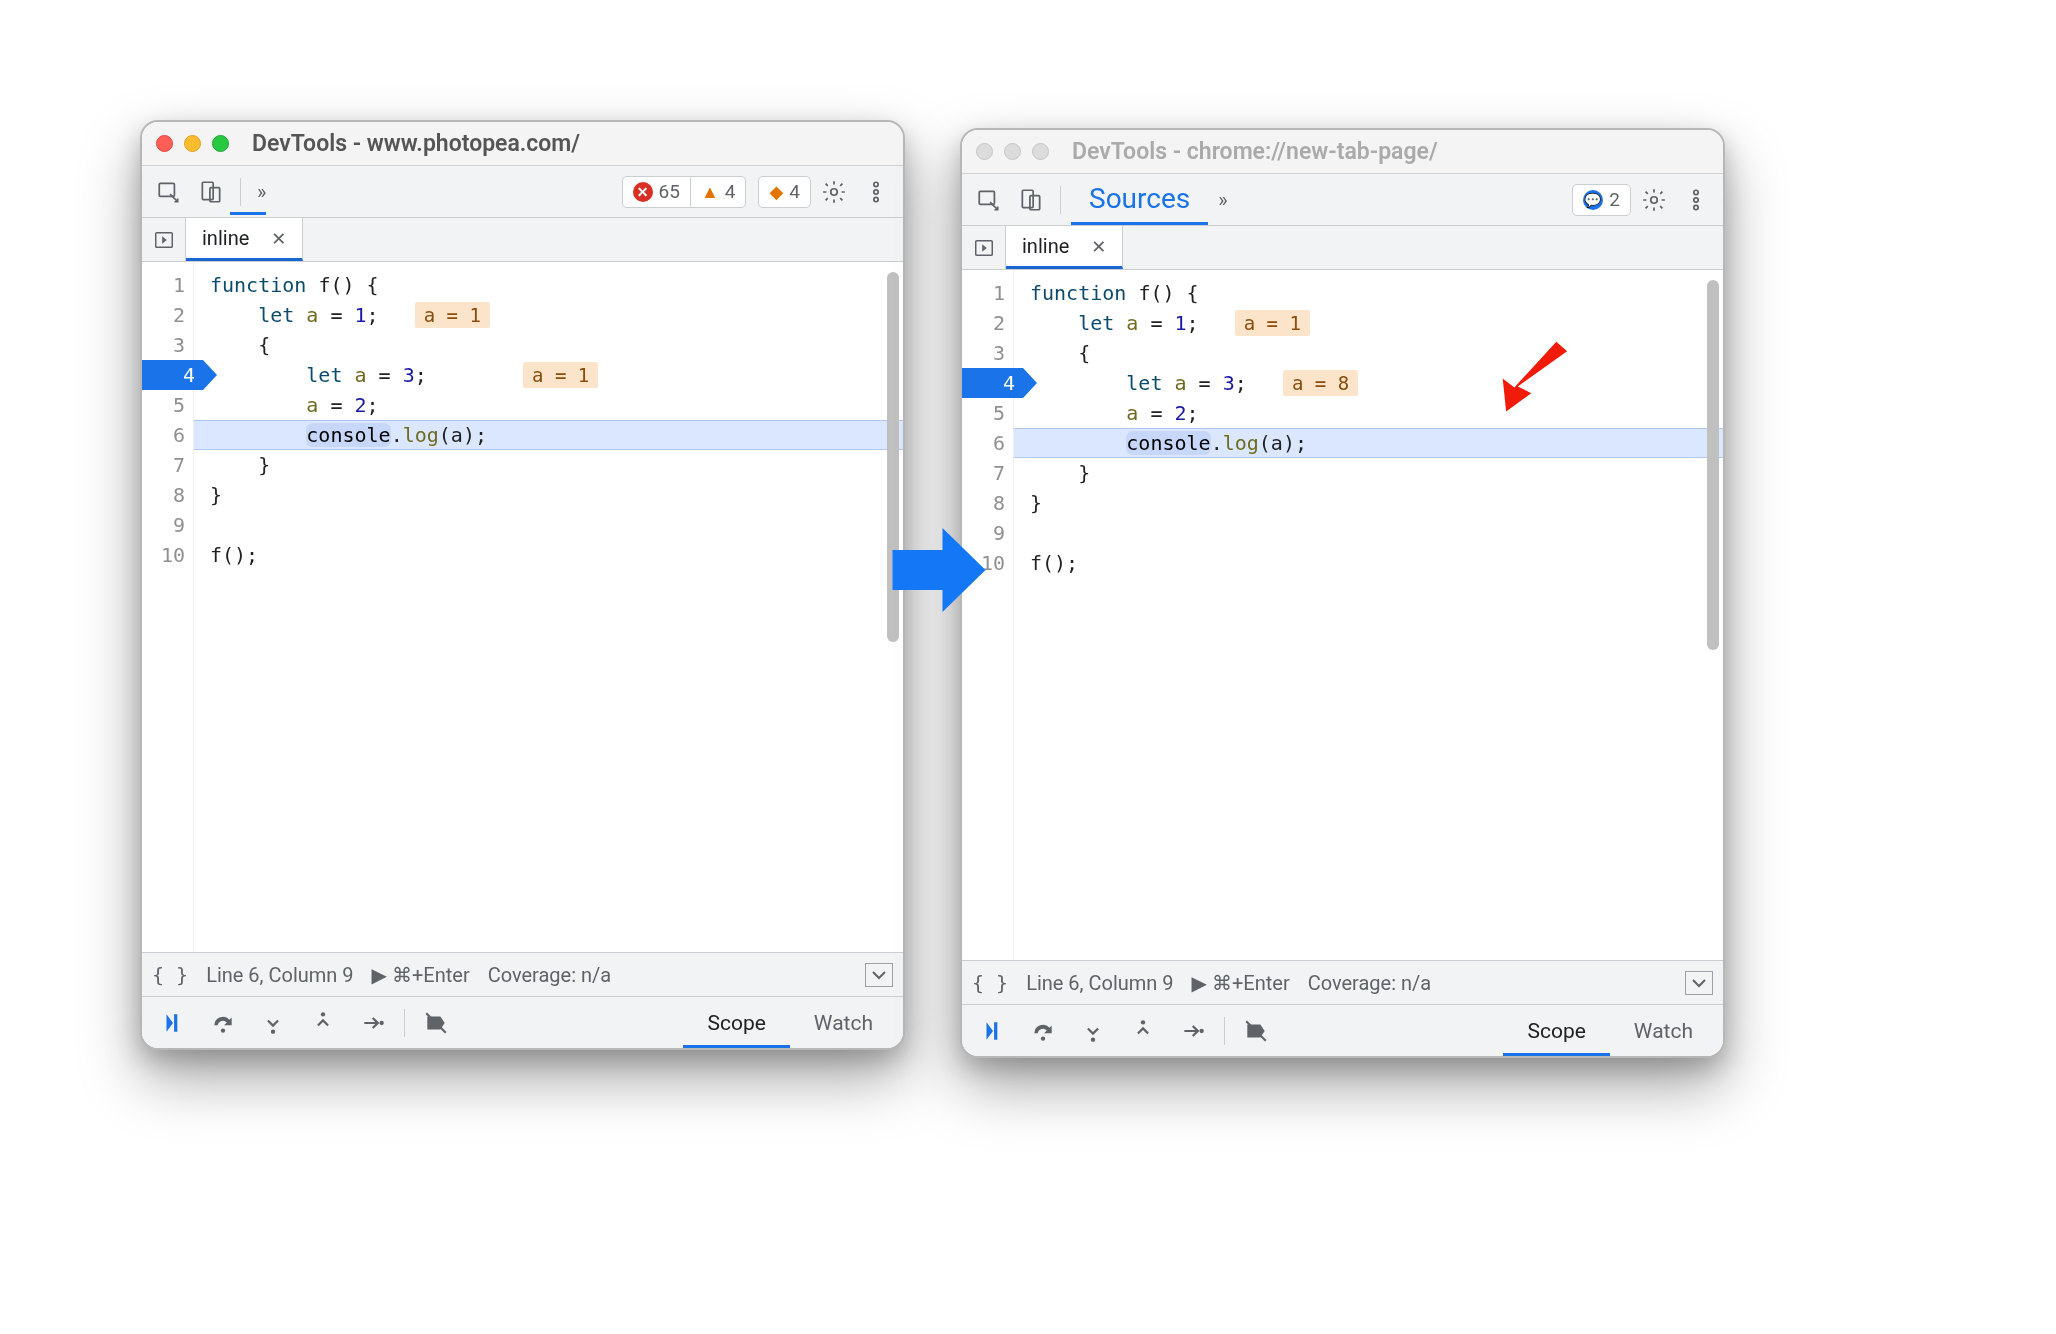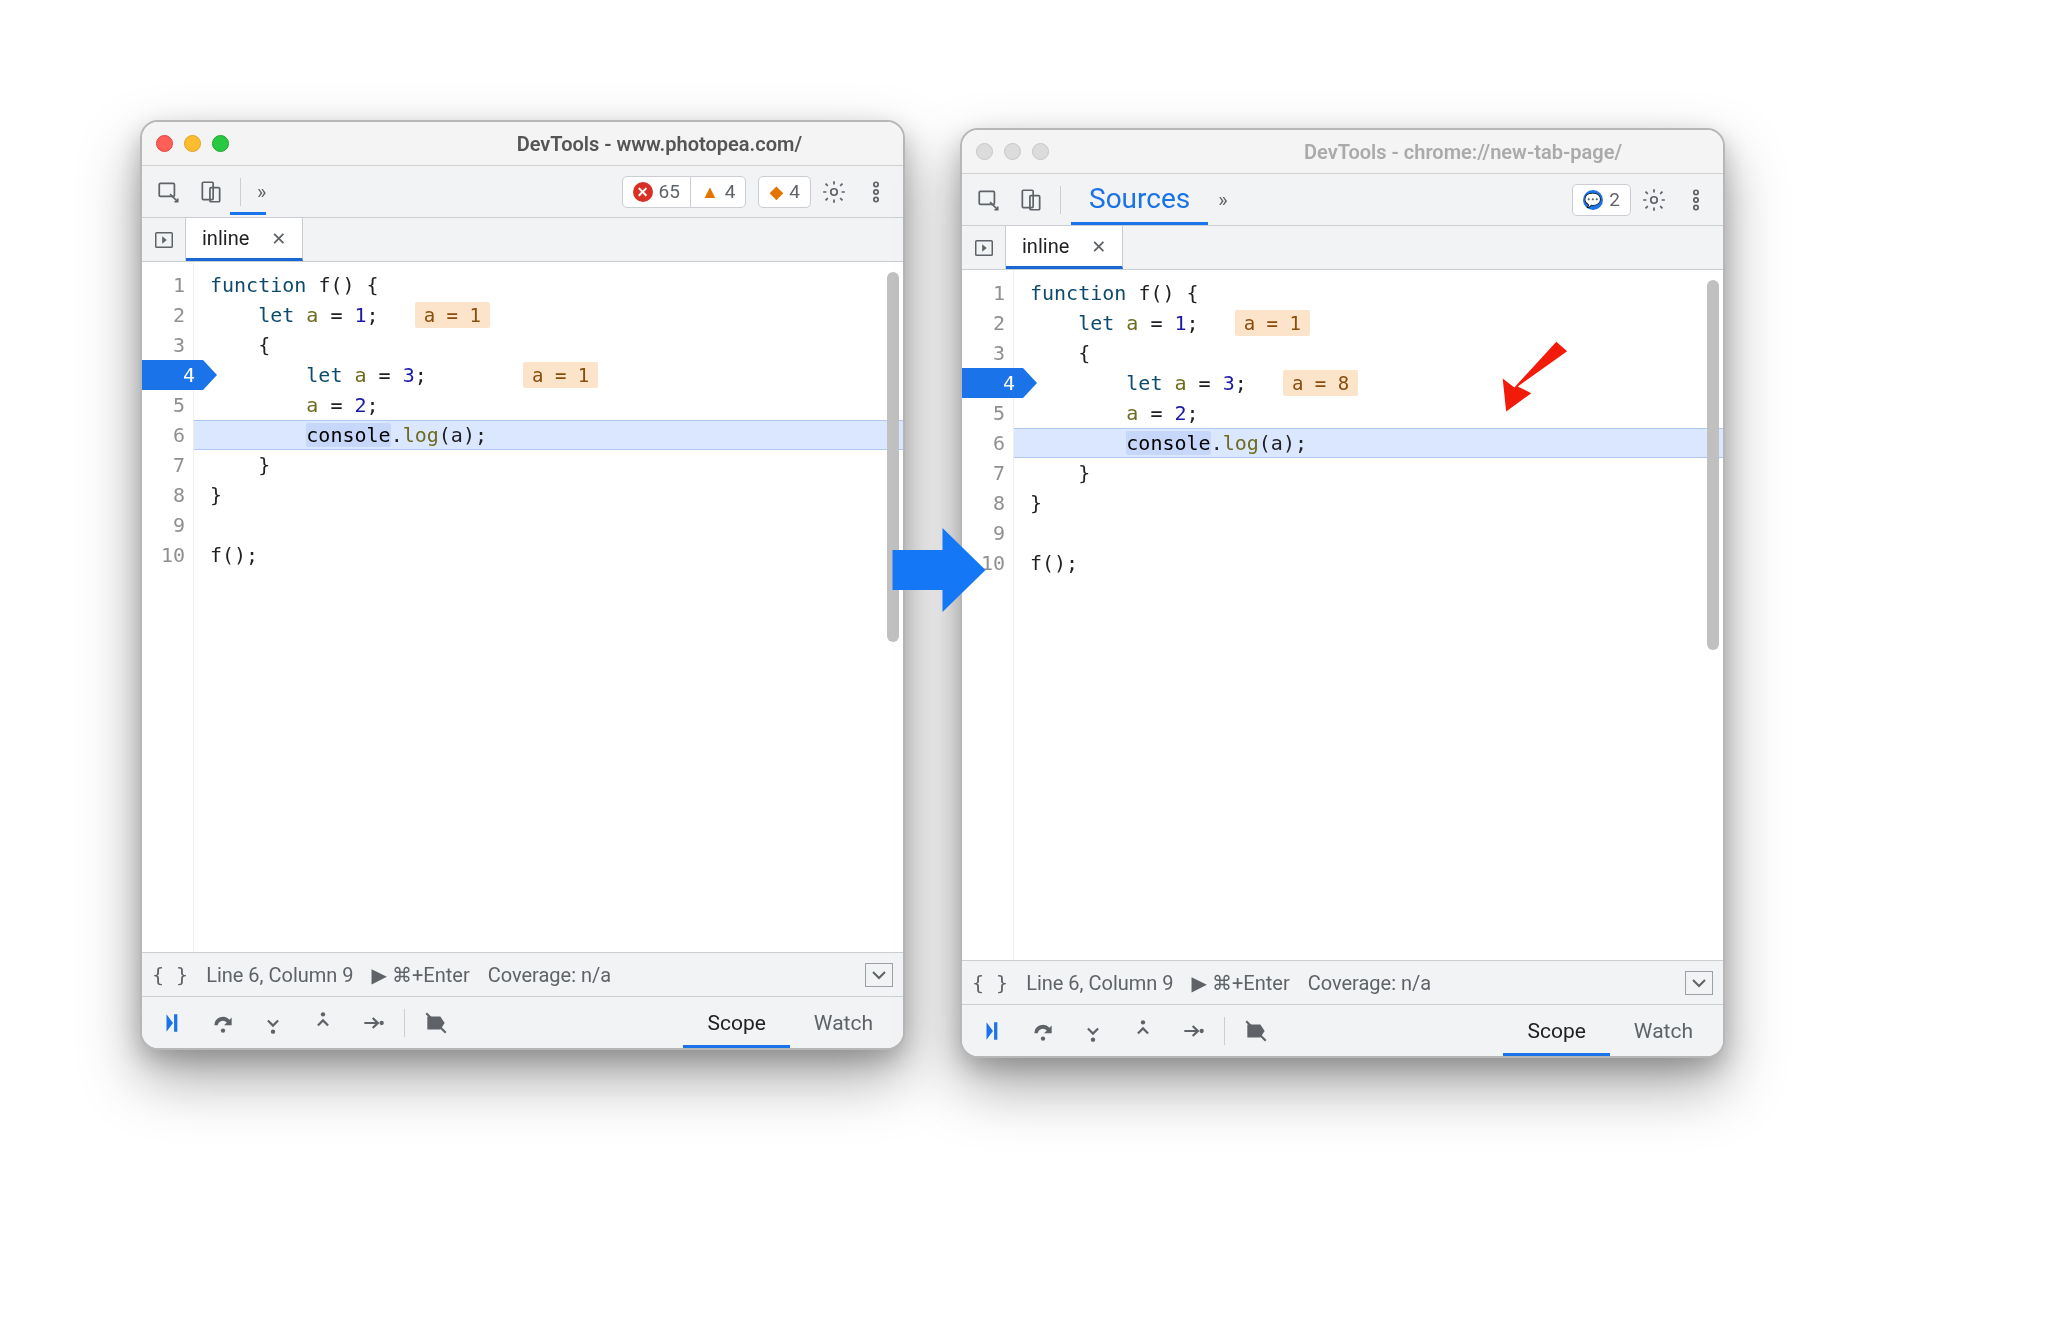--- a/index.html
+++ b/index.html
@@ -41,21 +41,21 @@
     align-items: center;
     padding: 0 14px;
     gap: 9px;
   }
   .traffic { display: flex; gap: 11px; margin-right: 14px; }
   .dot { width: 17px; height: 17px; border-radius: 50%; }
   .dot.red    { background: #ff5f57; border: 1px solid #e0443e; }
   .dot.yellow { background: #febc2e; border: 1px solid #dfa123; }
   .dot.green  { background: #28c840; border: 1px solid #1fa533; }
   .dot.inactive { background: #dcdcdc; border: 1px solid #c6c6c6; }
-  .titletext { flex: 1; text-align: right; font-size: 20px; color: #555; font-weight: 600; }
+  .titletext { flex: 1; text-align: left; font-size: 23px; color: #555; font-weight: 600; }
   .titletext.inactive { color: #aaa; }
   .titlespacer { width: 78px; }
 
   
   .toolbar {
     height: 52px;
     background: #f1f3f4;
     border-bottom: 1px solid #cacdd1;
     display: flex;
     align-items: center;
@@ -133,21 +133,21 @@
     border-top: 15px solid transparent;
     border-bottom: 15px solid transparent;
     border-left: 14px solid #1a73e8;
   }
   .codecol { flex: 1; padding: 8px 0 0 16px; position: relative; }
   .codeline { height: 30px; white-space: pre; }
   .highlight-band {
     position: absolute; left: 0; right: 0; height: 30px;
     background: #dbe7ff; border-top: 1px solid #b0c7ef; border-bottom: 1px solid #b0c7ef; z-index: 0;
   }
-  .selword { background: #c7d7f9; border-radius: 2px; }
+  .selword { background: #c7d7f9; border-radius: 7px; }
   .kw   { color: #0c4a6e; }
   .fnname { color: #202124; }
   .varname { color: #6e6b1e; }
   .num  { color: #1a1aa6; }
   .punct{ color: #202124; }
   .meth { color: #6e6b1e; }
   .inline-val {
     display: inline-block; background: #fbe4c9;
     color: #8a4d0d; padding: 0 9px; height: 26px; line-height: 26px;
     border-radius: 2px; font-size: 19px;

